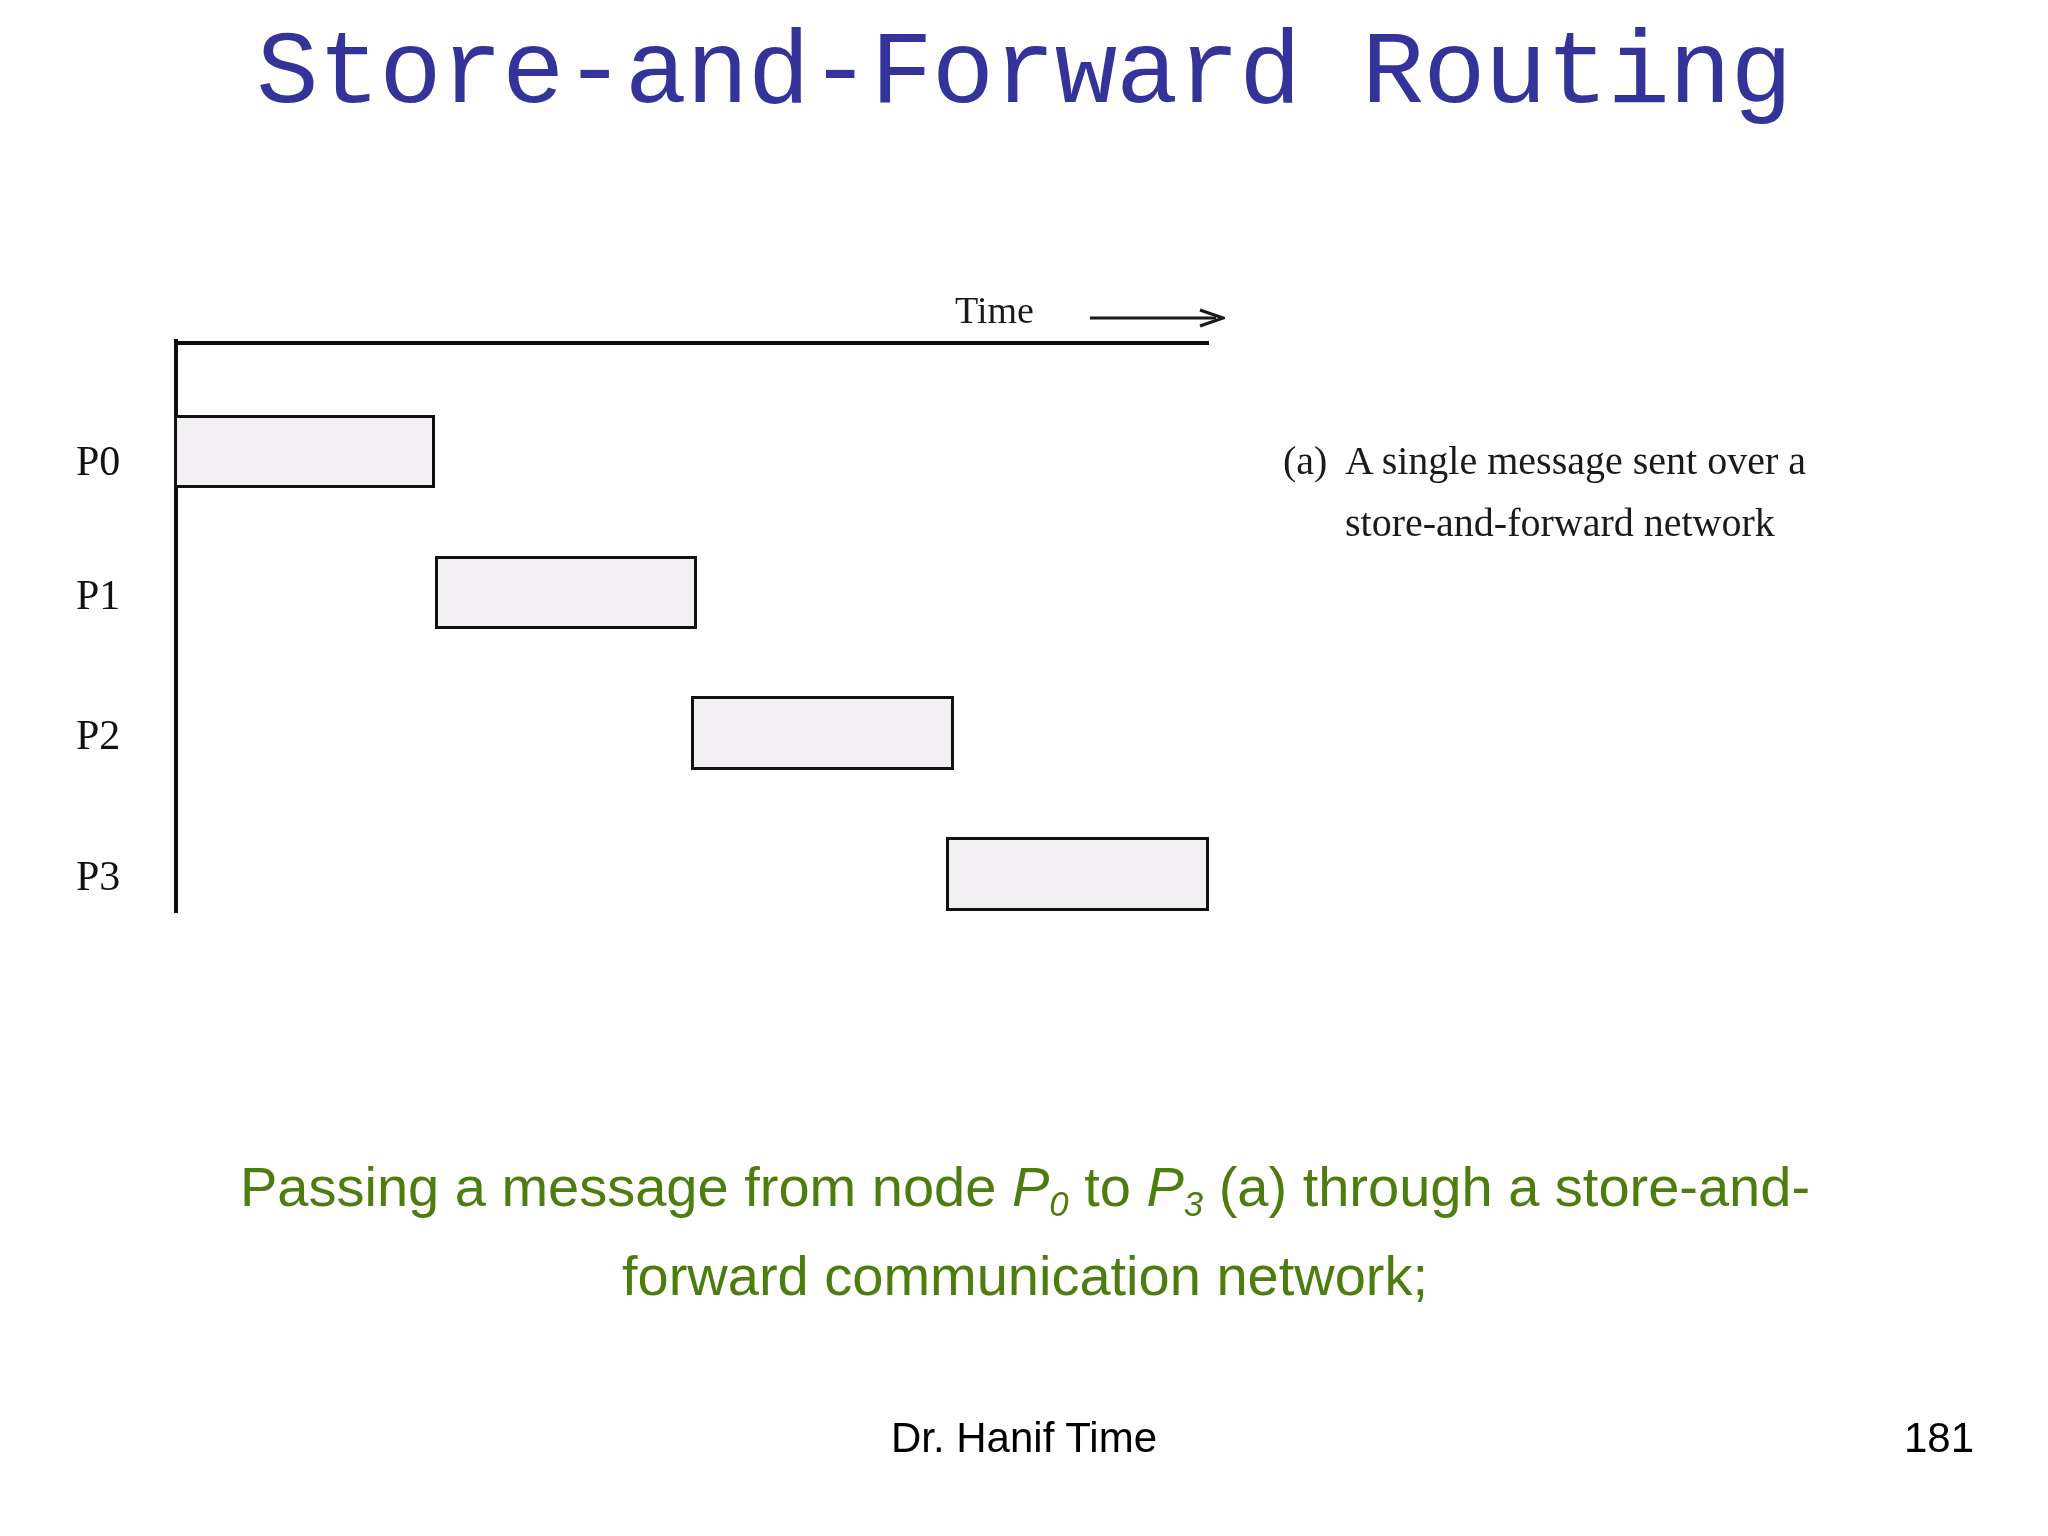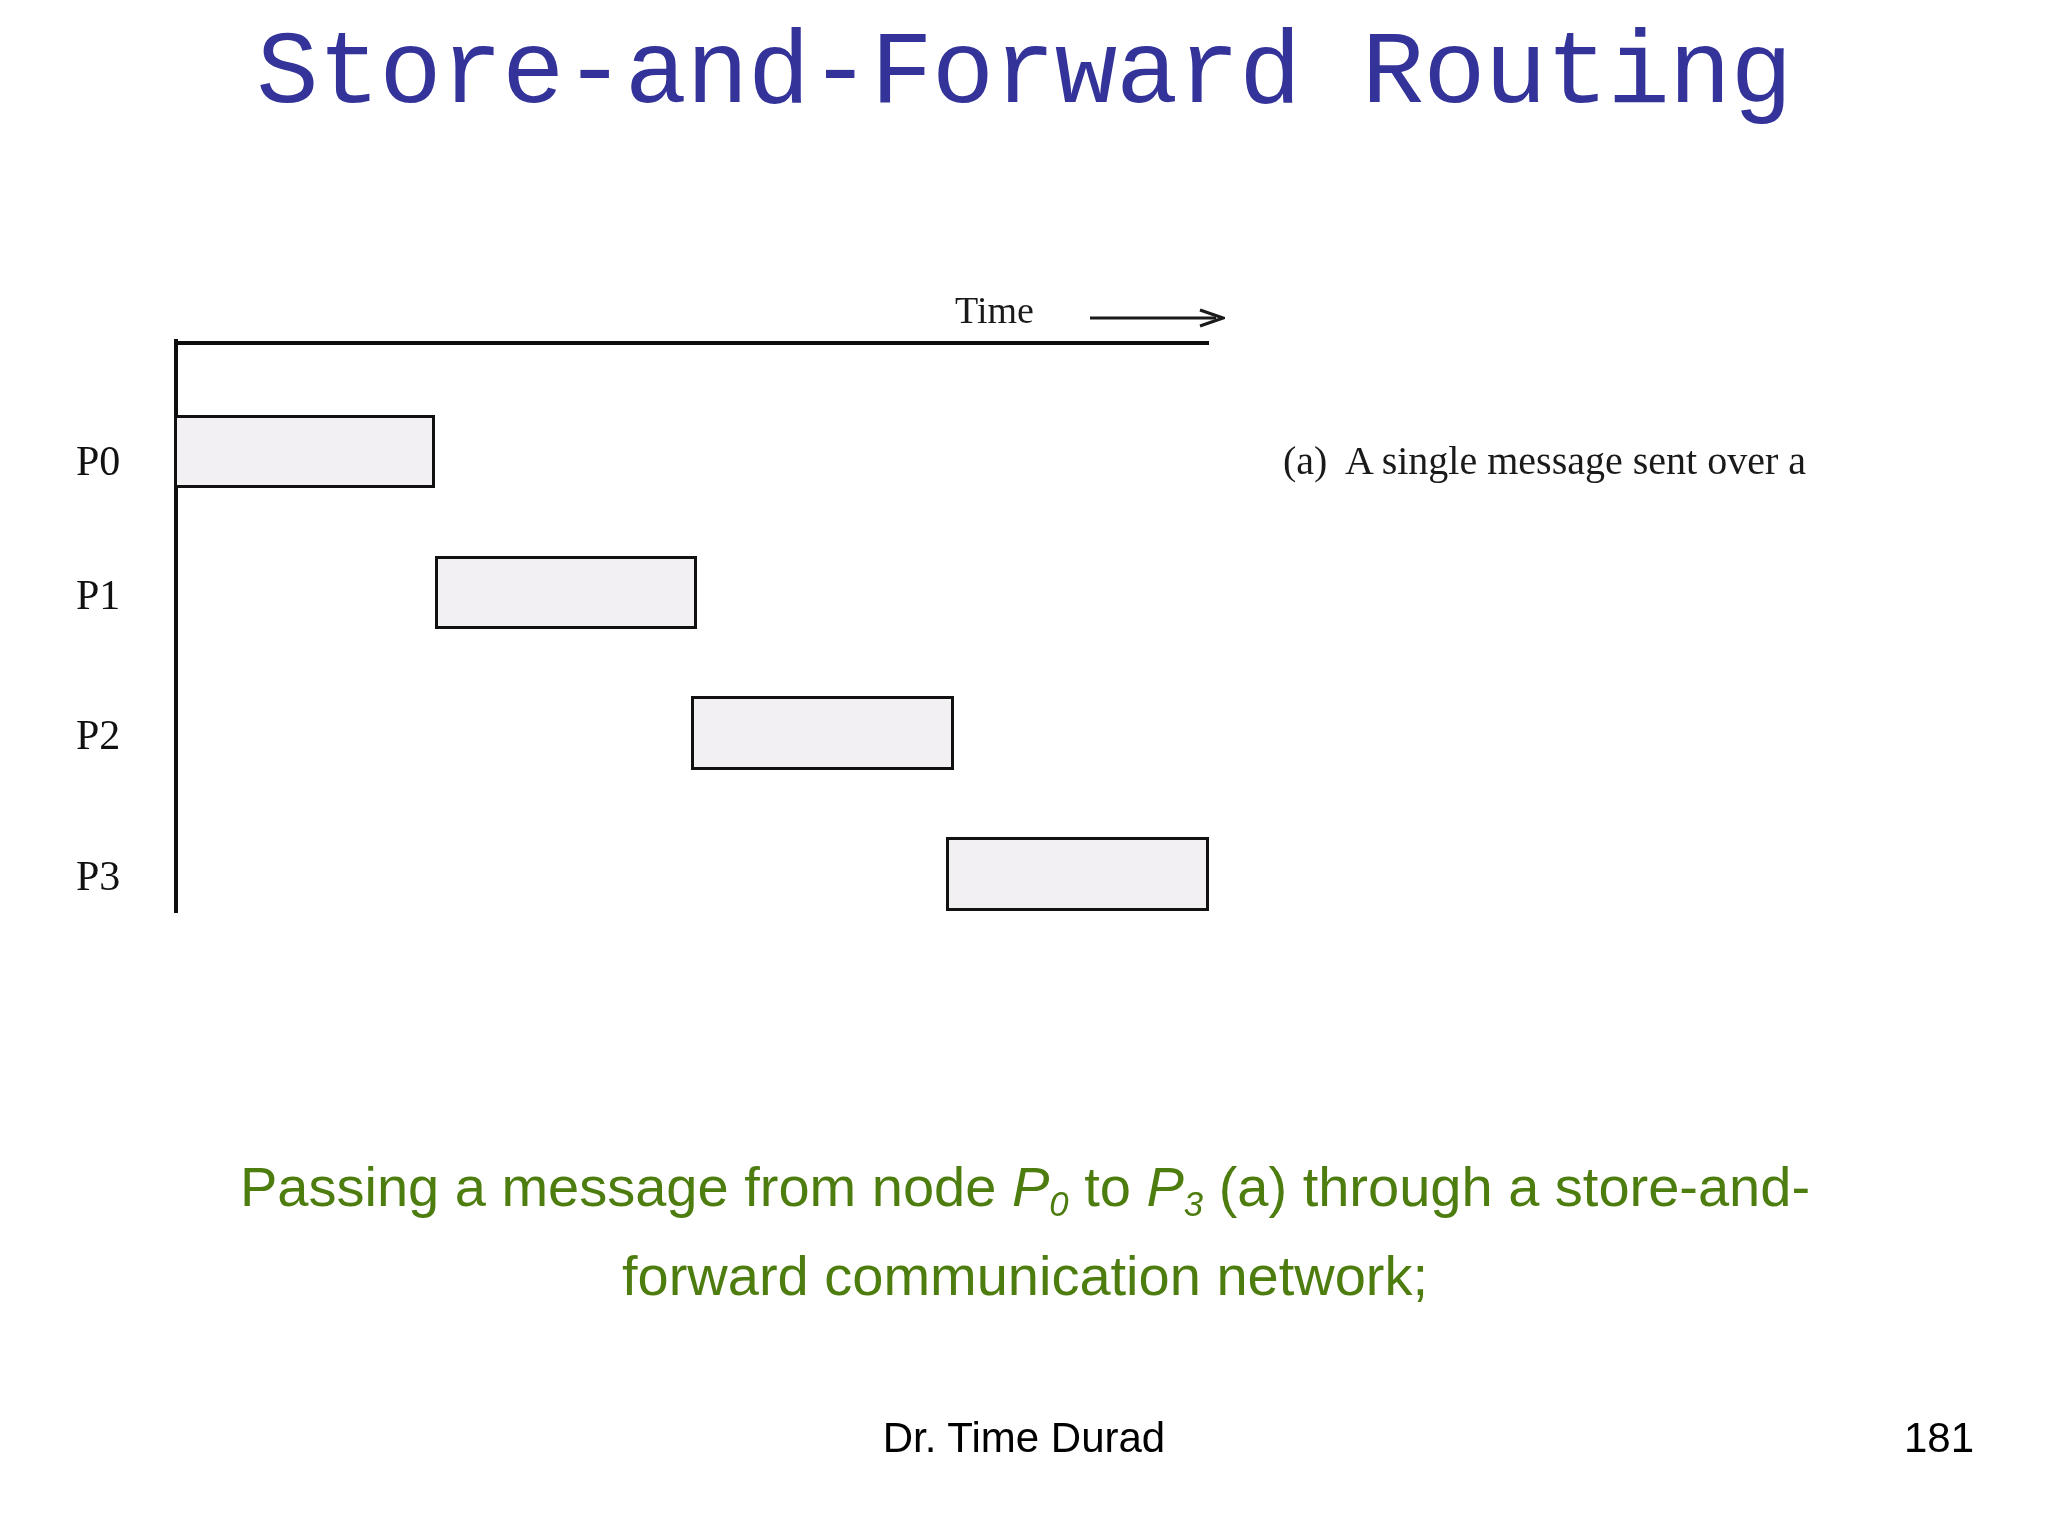--- a/index.html
+++ b/index.html
@@ -178,20 +178,20 @@
   <div class="proc-label" style="left:76px; top:712px;">P2</div>
   <div class="proc-label" style="left:76px; top:853px;">P3</div>
 
   <div class="bar" style="left:174px; top:415px;  width:261px; height:73px;"></div>
   <div class="bar" style="left:435px; top:556px;  width:262px; height:73px;"></div>
   <div class="bar" style="left:691px; top:696px;  width:263px; height:74px;"></div>
   <div class="bar" style="left:946px; top:837px;  width:263px; height:74px;"></div>
 
   <div id="fig-caption">
     <span class="marker">(a)</span><span class="ctext">A single message sent over a</span><br>
-    <span class="marker"></span>
+    <span class="marker"></span><span class="ctext">store-and-forward network</span>
   </div>
 </div>
 
 <div id="description"><span>Passing a message from node </span><i>P</i><sub>0</sub><span> to </span><i>P</i><sub>3</sub><span> (a) through a store-and-forward communication network;</span></div>
 
-<div id="footer-author">Dr. Time Durad</div>
+<div id="footer-author">Dr. Hanif Time</div>
 <div id="footer-page">181</div>
 
 </body></html>

